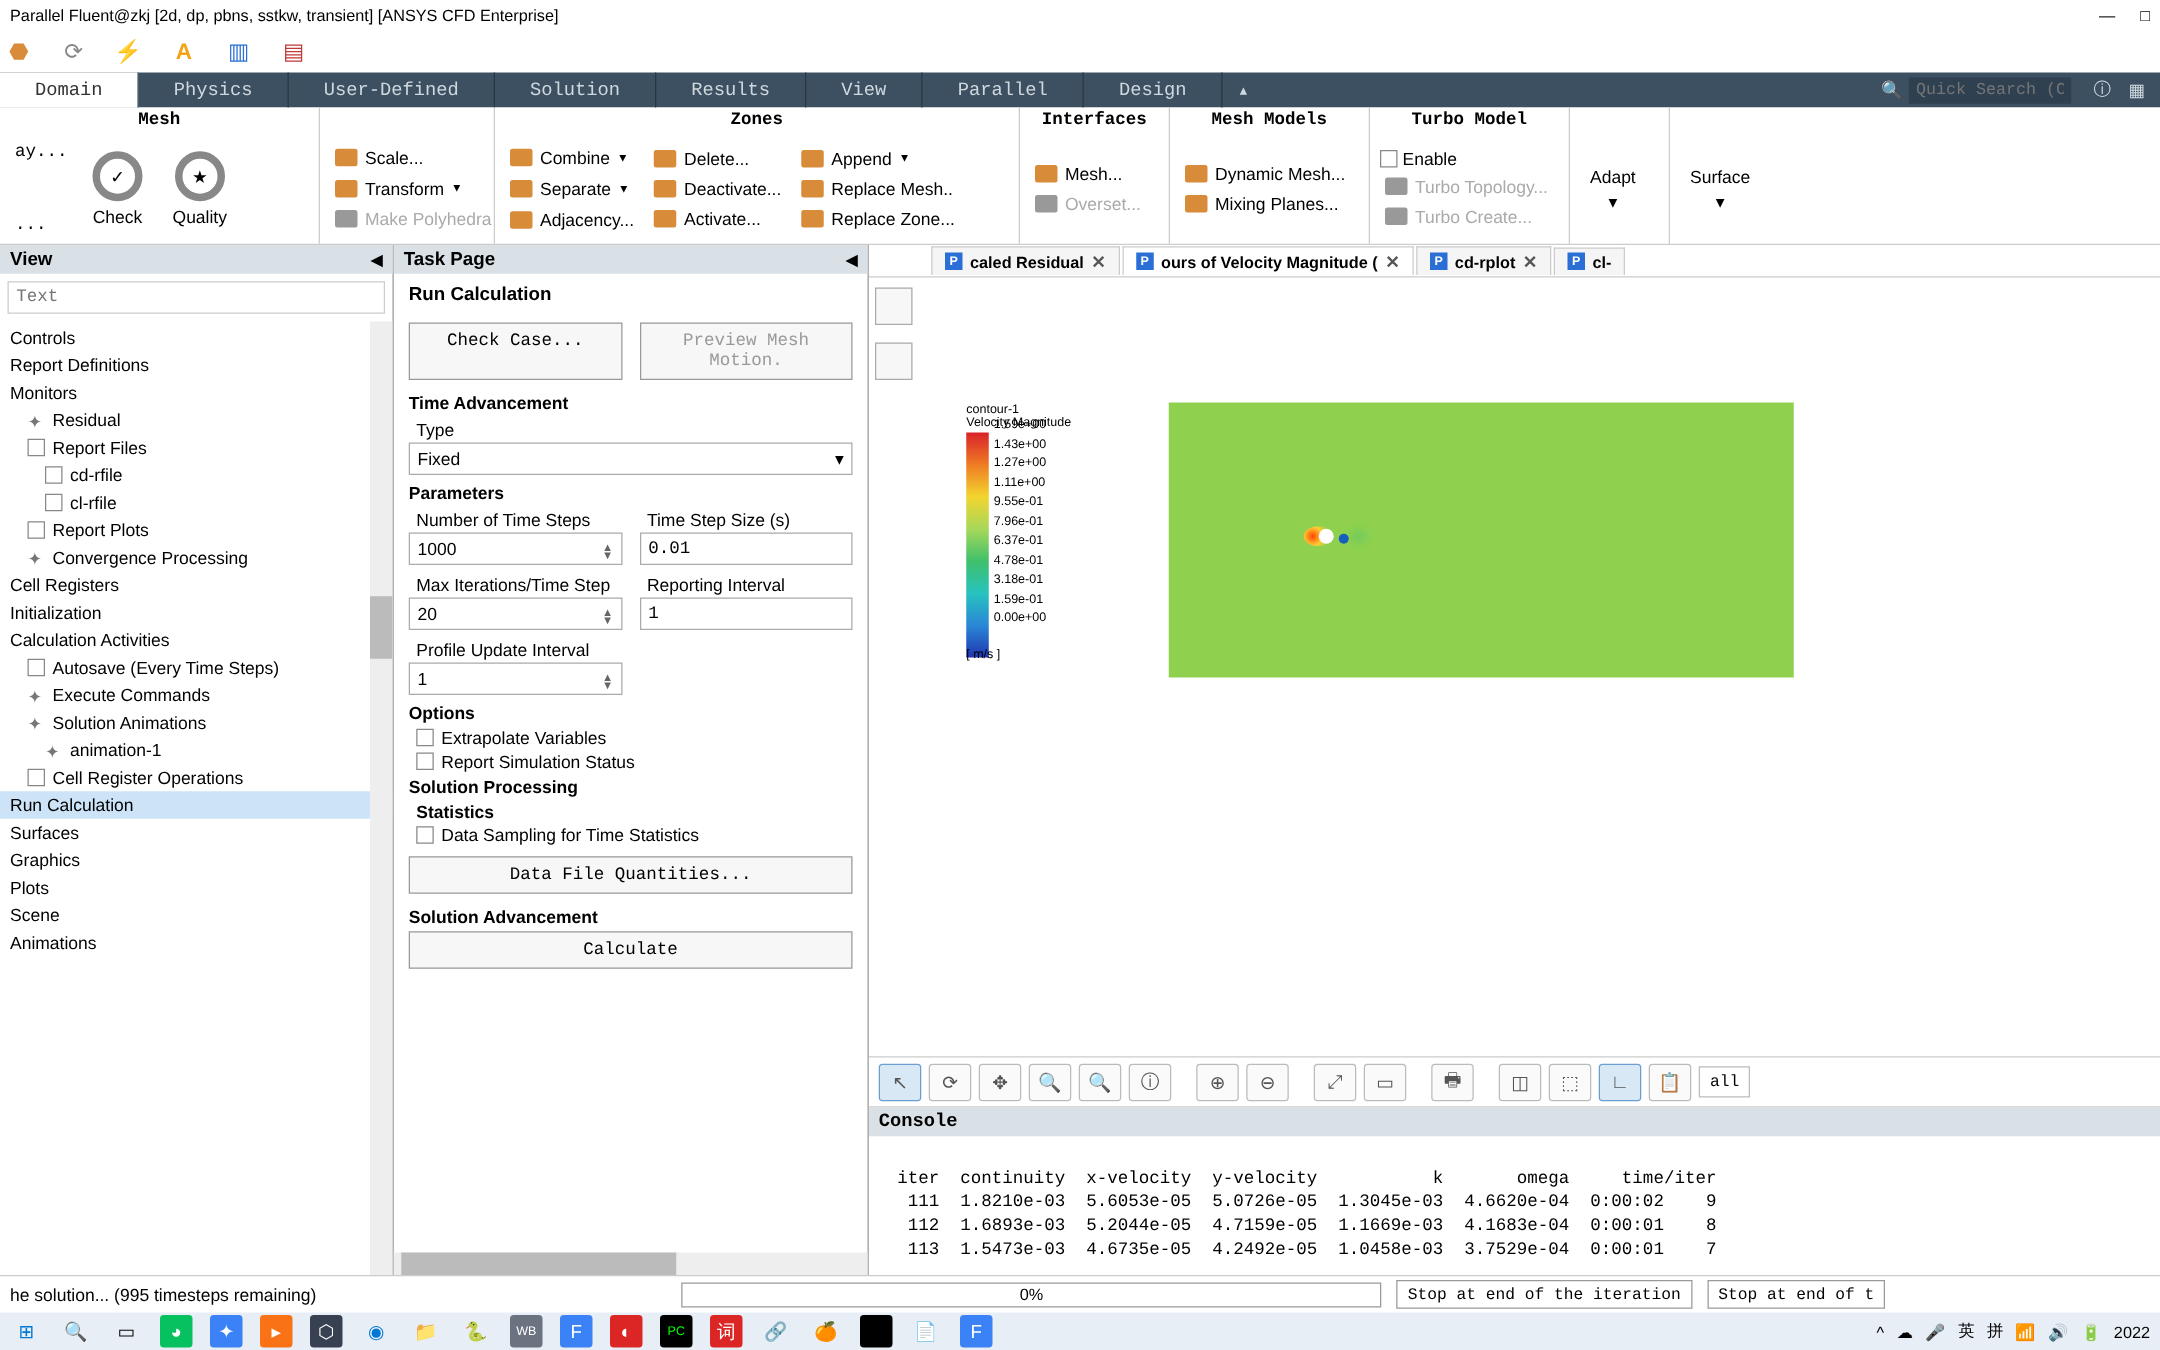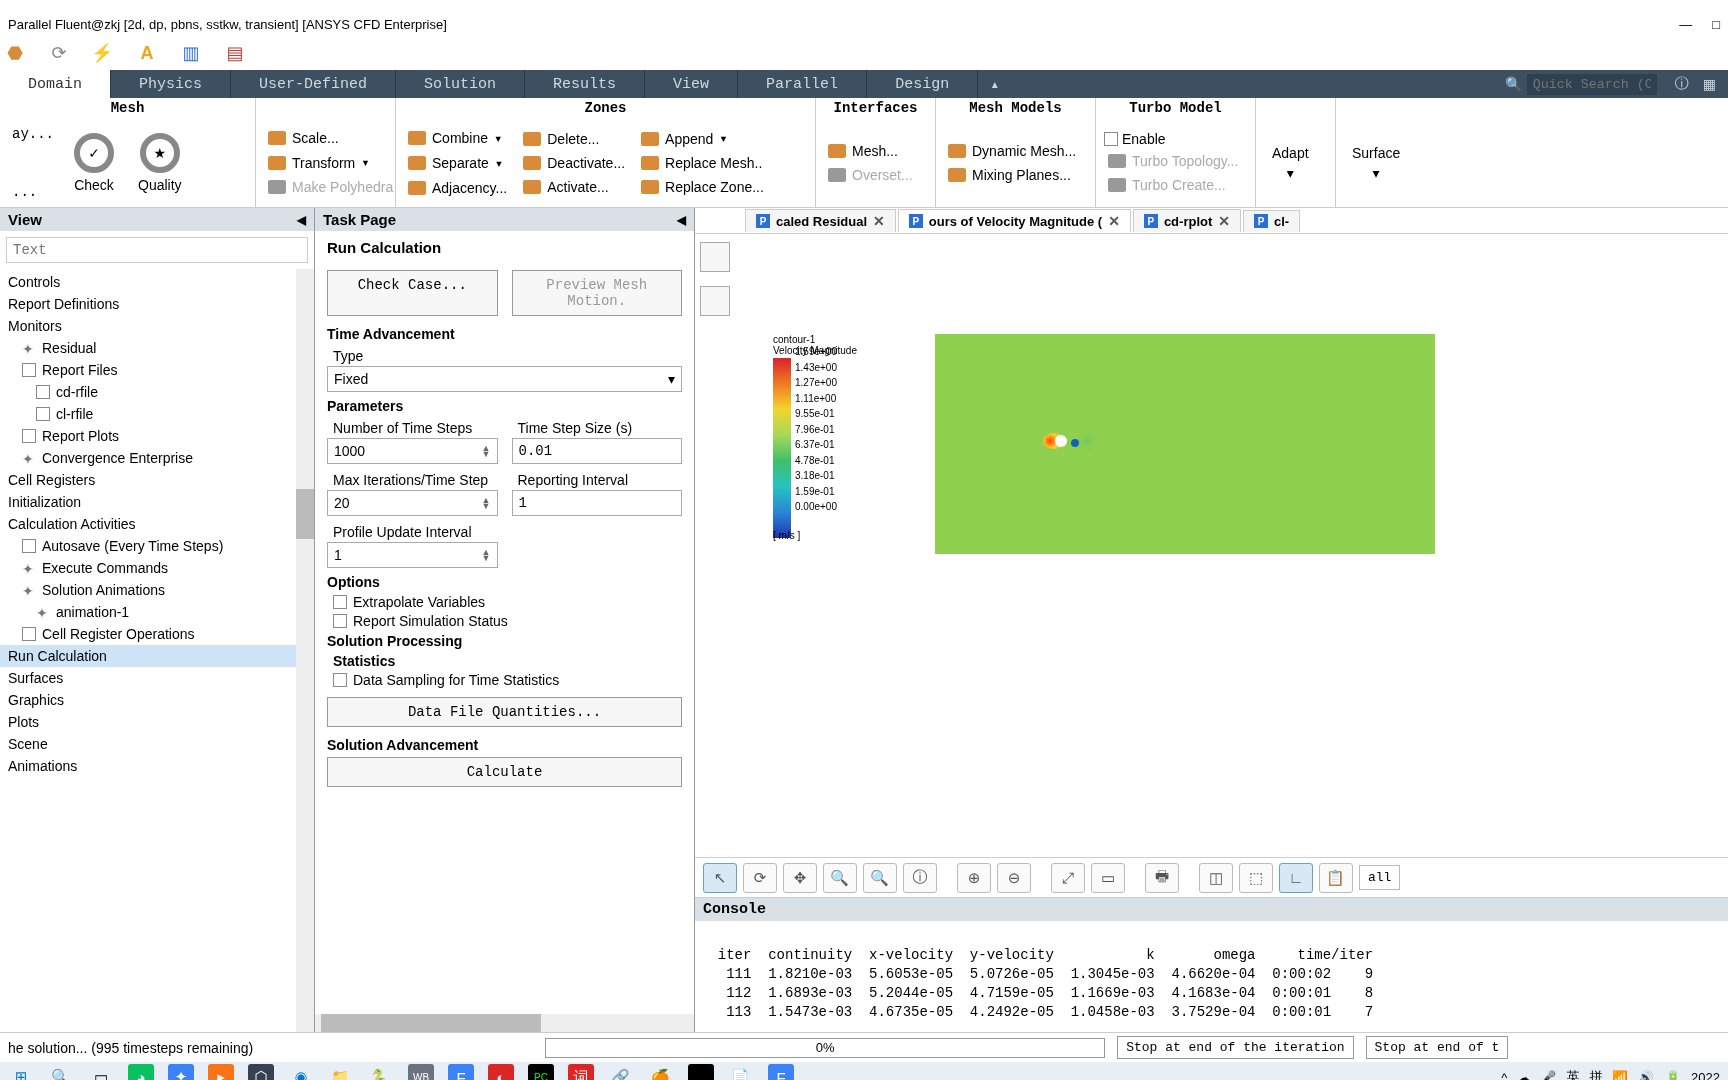--- a/index.html
+++ b/index.html
@@ -1,18 +1,18 @@
 <!DOCTYPE html>
 <html><head>
 <meta charset="utf-8">
 <style>
 * { margin: 0; padding: 0; box-sizing: border-box; font-family: "Segoe UI", Arial, sans-serif; }
 body { width: 1728px; height: 1080px; background: #fff; overflow: hidden; font-size: 14px; }
 
-.titlebar { height: 24px; display: flex; align-items: center; padding: 0 8px; background: #fff; justify-content: space-between; margin-top: 12px; }
+.titlebar { height: 24px; display: flex; align-items: center; padding: 0 8px; background: #fff; justify-content: space-between; }
 .titlebar-text { font-size: 13px; color: #000; }
 .win-controls { display: flex; gap: 20px; font-size: 13px; }
 .win-controls span { cursor: default; }
 
 .quickbar { height: 34px; display: flex; align-items: center; gap: 22px; padding: 0 4px; background: #fff; }
 .qicon { width: 22px; height: 22px; display: inline-flex; align-items: center; justify-content: center; font-size: 18px; }
 
 .tabbar { height: 28px; background: #3c5062; display: flex; align-items: stretch; }
 .tab { padding: 0 28px; display: flex; align-items: center; color: #d0d8de; font-family: "Courier New", monospace; font-size: 15px; border-right: 1px solid #2a3742; cursor: default; }
 .tab.active { background: #fff; color: #333; }
@@ -56,21 +56,21 @@
 .task-title { font-weight: bold; font-size: 15px; margin-bottom: 14px; }
 .task-row { display: flex; gap: 14px; margin-bottom: 10px; }
 .task-btn { flex: 1; padding: 6px 4px; border: 1px solid #999; background: #f7f7f7; text-align: center; font-family: "Courier New", monospace; font-size: 14px; }
 .task-btn.disabled { color: #999; }
 .section-label { font-weight: bold; font-size: 14px; margin: 4px 0; }
 .sub { font-size: 14px; margin: 2px 0 2px 6px; }
 .input-pair { display: flex; gap: 14px; margin-bottom: 6px; }
 .input-col { flex: 1; }
 .sel, .num-input, .txt-input { width: 100%; border: 1px solid #aaa; padding: 4px 6px; font-family: "Courier New", monospace; font-size: 14px; background: #fff; }
 .sel { display: flex; justify-content: space-between; align-items: center; }
-.num-input { display: flex; justify-content: space-between; align-items: center; }
+.num-input { display: flex; justify-content: space-between; align-items: flex-end; }
 .spinner { display: flex; flex-direction: column; line-height: 6px; font-size: 9px; color: #666; }
 .chk-row { display: flex; align-items: center; gap: 6px; margin: 3px 0 3px 6px; font-size: 14px; }
 .chk { width: 14px; height: 14px; border: 1px solid #888; background: #fff; }
 .wide-btn { width: 100%; padding: 6px; border: 1px solid #999; background: #f7f7f7; text-align: center; font-family: "Courier New", monospace; font-size: 14px; }
 .task-hscroll { height: 18px; background: #eee; display: flex; }
 .task-hscroll .thumb { background: #bbb; height: 100%; width: 220px; margin-left: 6px; }
 
 .viewer { flex: 1; display: flex; flex-direction: column; }
 .view-tabs { height: 26px; display: flex; align-items: center; gap: 0; border-bottom: 1px solid #ccc; padding-left: 50px; }
 .vtab { display: flex; align-items: center; gap: 6px; padding: 3px 10px; border: 1px solid #ccc; border-bottom: none; background: #f5f5f5; font-family: "Courier New", monospace; font-weight: bold; font-size: 13px; margin-right: 2px; }
@@ -327,21 +327,21 @@
         <div class="tree-item indent2">
           <span class="tree-icon ti-doc"></span>
           <span>cl-rfile</span>
         </div>
         <div class="tree-item indent1">
           <span class="tree-icon ti-doc"></span>
           <span>Report Plots</span>
         </div>
         <div class="tree-item indent1">
           <span class="tree-icon ti-star">✦</span>
-          <span>Convergence Enterprise</span>
+          <span>Convergence Processing</span>
         </div>
         <div class="tree-item indent0">
           <span>Cell Registers</span>
         </div>
         <div class="tree-item indent0">
           <span>Initialization</span>
         </div>
         <div class="tree-item indent0">
           <span>Calculation Activities</span>
         </div>

